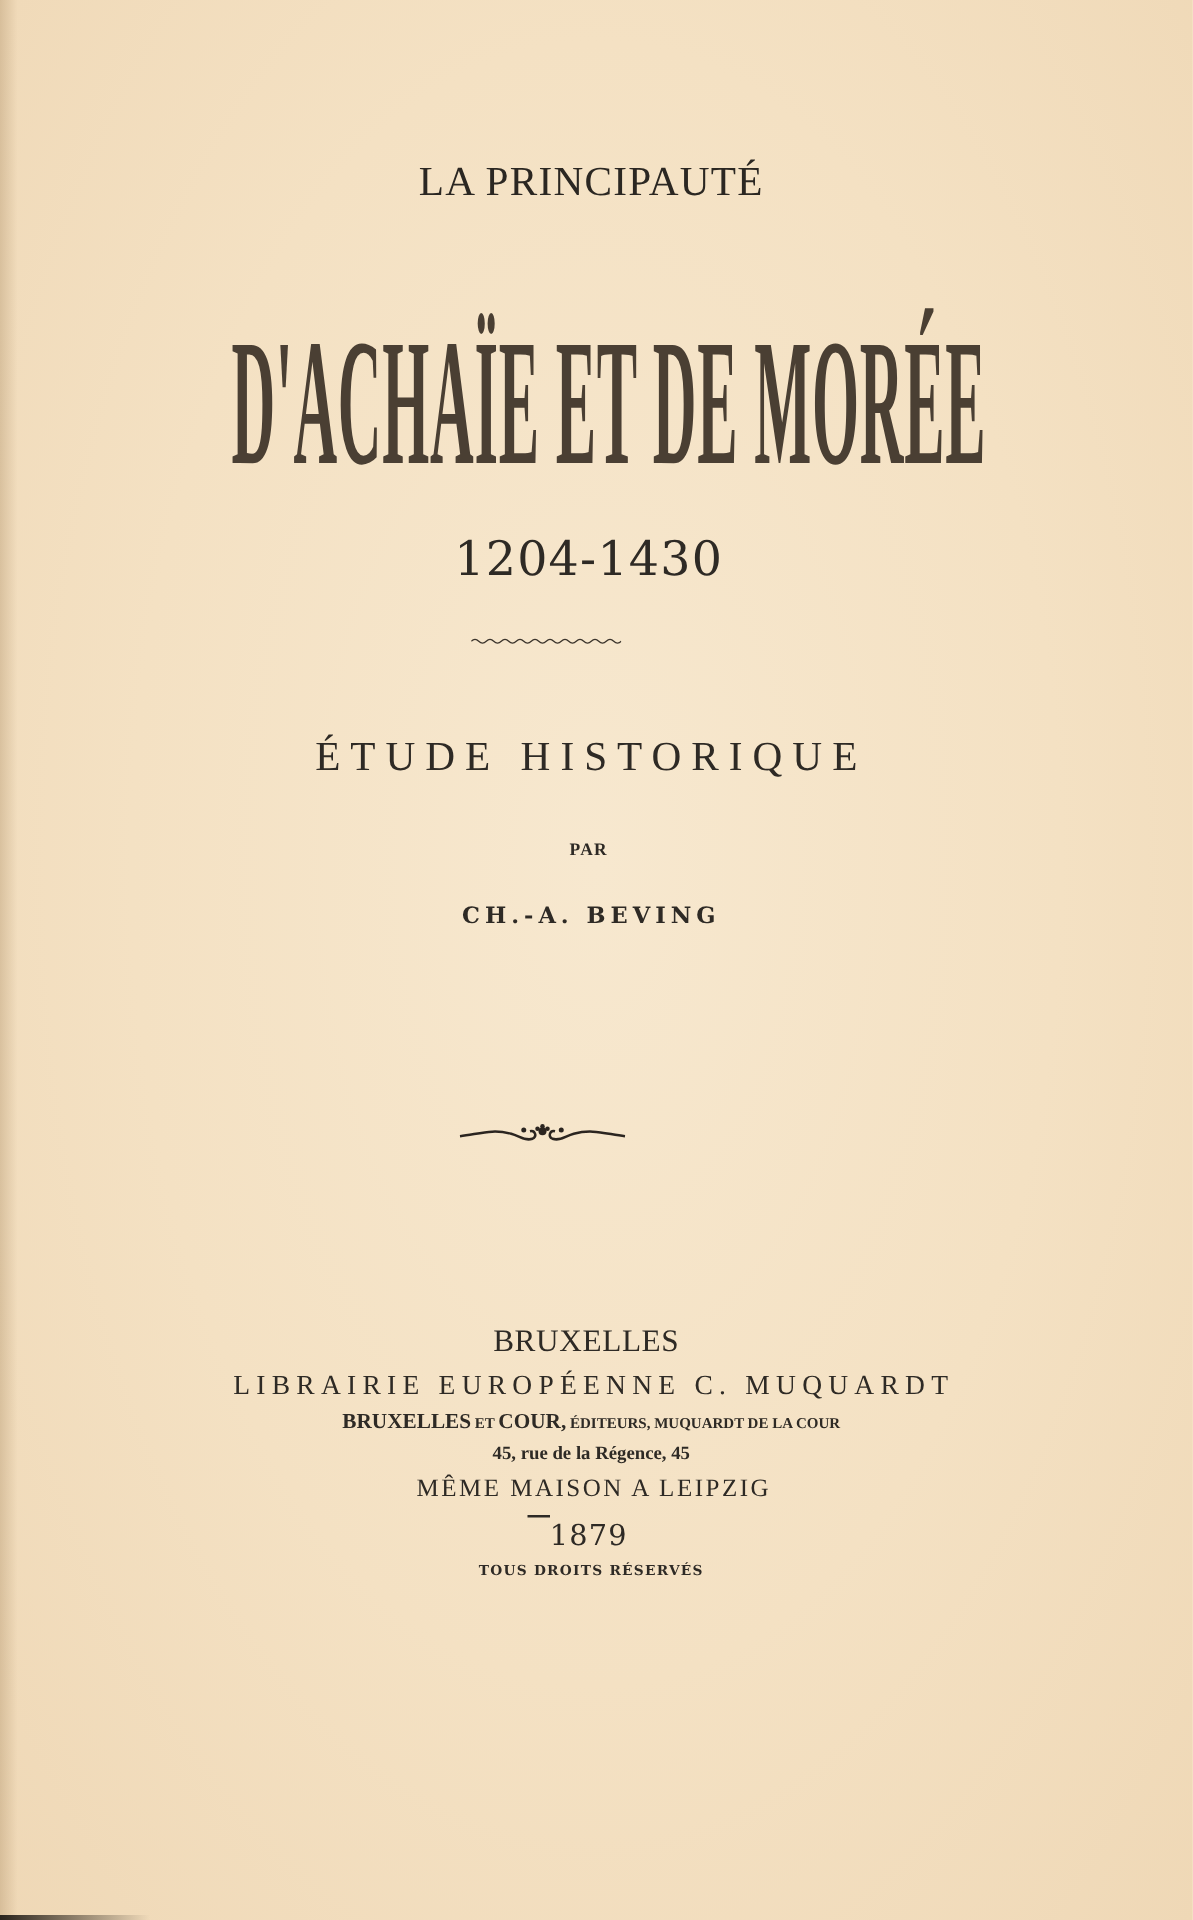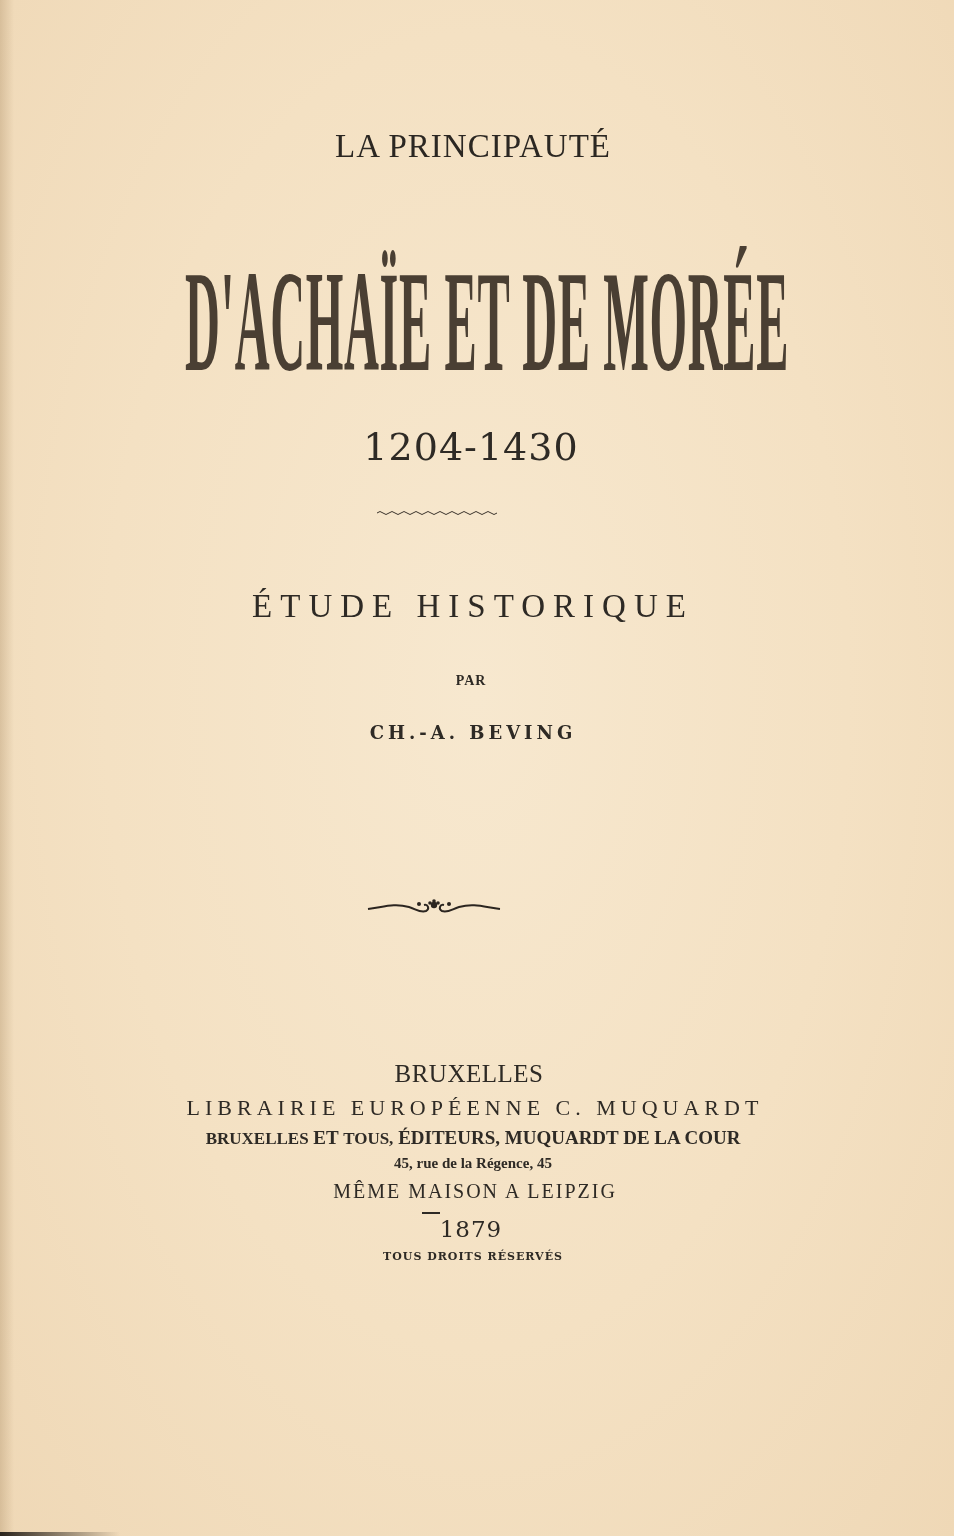--- a/index.html
+++ b/index.html
@@ -129,21 +129,21 @@
     letter-spacing: 5px;
   }
   .editors {
     top: 1127px;
     left: -4px;
     font-family: "Liberation Serif", serif;
     font-size: 17px;
     font-weight: bold;
   }
   .editors .sc {
-    font-size: 19px;
+    font-size: 12px;
   }
   .address {
     top: 1155px;
     left: -4px;
     font-family: "Liberation Serif", serif;
     font-size: 15px;
     font-weight: bold;
   }
   .leipzig {
     top: 1180px;
@@ -208,21 +208,21 @@
     <circle cx="70" cy="8" r="1.8" fill="#2b2520"></circle>
     <circle cx="55" cy="11" r="2" fill="#2b2520"></circle>
     <circle cx="85" cy="11" r="2" fill="#2b2520"></circle>
   </svg>
 
   <div class="line city">BRUXELLES</div>
 
   <div class="line publisher">LIBRAIRIE EUROPÉENNE C. MUQUARDT</div>
 
   <div class="line editors">
-    <span>BRUXELLES</span><span class="sc"> ET </span><span>TOUS,</span><span class="sc"> ÉDITEURS, MUQUARDT DE LA COUR</span>
+    <span>BRUXELLES</span><span class="sc"> ET </span><span>COUR,</span><span class="sc"> ÉDITEURS, MUQUARDT DE LA COUR</span>
   </div>
 
   <div class="line address">45, rue de la Régence, 45</div>
 
   <div class="line leipzig">MÊME MAISON A LEIPZIG</div>
 
   <div class="rule"></div>
 
   <div class="line year">1879</div>
 

